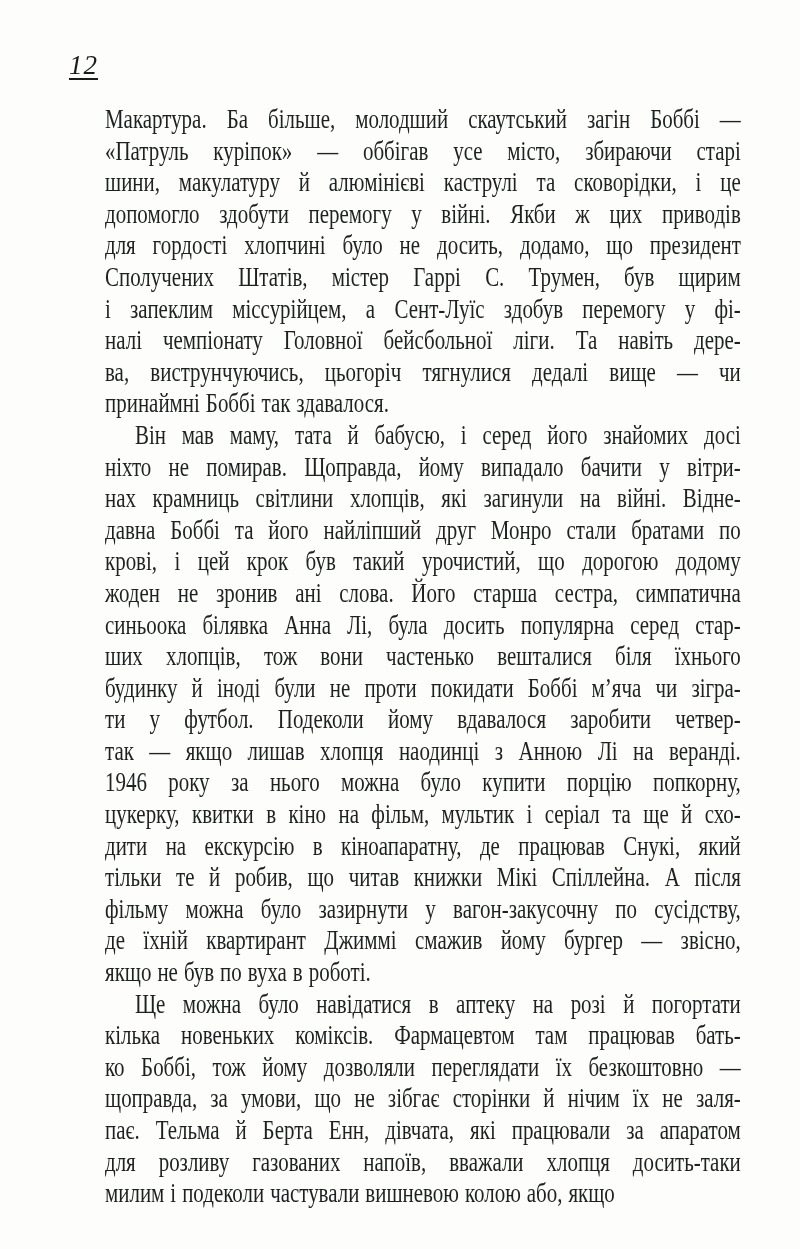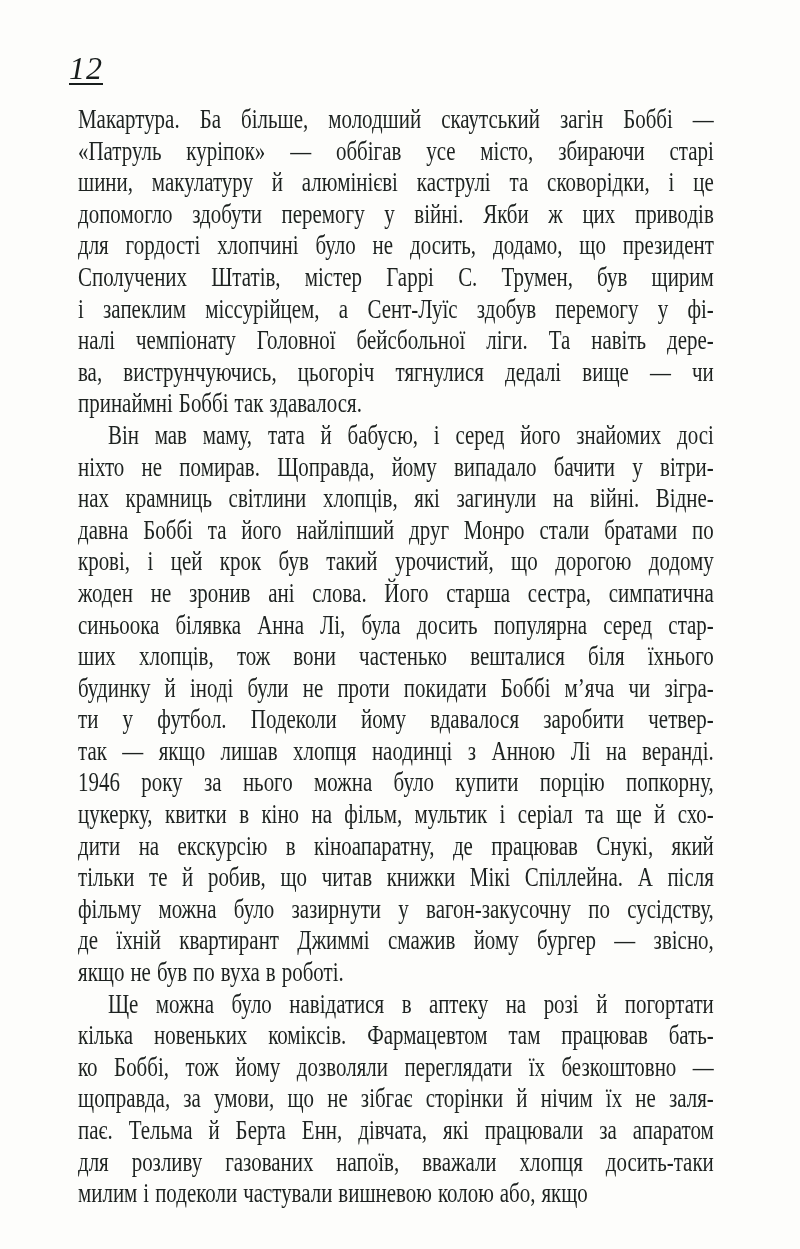--- a/index.html
+++ b/index.html
@@ -13,32 +13,32 @@
     height: 1249px;
     background: #fdfdfb;
     overflow: hidden;
     font-family: "Liberation Serif", "DejaVu Serif", serif;
     color: #1d2220;
   }
   .page-number {
     position: absolute;
     left: 69px;
     top: 50px;
-    font-size: 32px;
+    font-size: 27px;
     font-style: italic;
     font-weight: 500;
     letter-spacing: 1px;
     text-decoration: underline;
     text-underline-offset: 4px;
     text-decoration-thickness: 2px;
     color: #181d1c;
   }
   .text-block {
     position: absolute;
-    left: 78px;
+    left: 105px;
     top: 103px;
     width: 636px;
   }
   .para {
     margin: 0;
     padding: 0;
   }
   
   .line {
     width: 850px;

